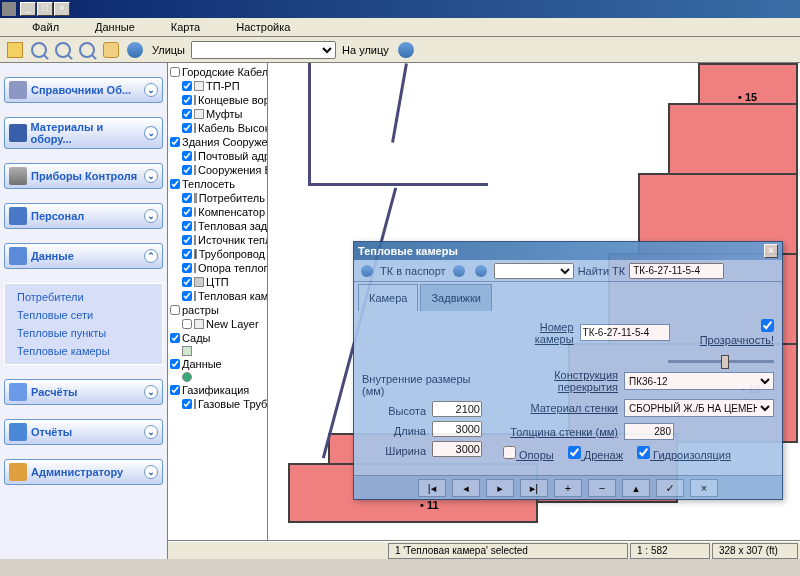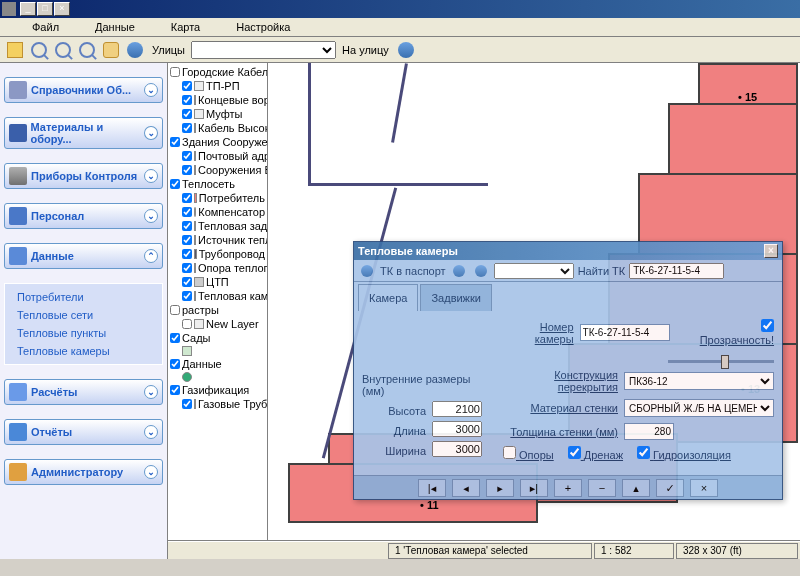--- a/index.html
+++ b/index.html
@@ -324,21 +324,21 @@
         <div class="pipe" style="left:130px;top:0;width:3px;height:80px;transform:rotate(10deg)"></div>
         <div class="pipe" style="left:90px;top:120px;width:3px;height:280px;transform:rotate(15deg)"></div>
 
         <div class="map-label" style="left:470px;top:28px">• 15</div>
         <div class="map-label" style="left:473px;top:320px">• 13</div>
         <div class="map-label" style="left:152px;top:436px">• 11</div>
       </div>
     </div>
 
     <div class="statusbar">
-      <div class="status-cell" style="width:204px;margin-left:220px">1 'Тепловая камера' selected</div>
+      <div class="status-cell" style="width:240px;margin-left:220px">1 'Тепловая камера' selected</div>
       <div class="status-cell" style="width:80px">1 : 582</div>
       <div class="status-cell" style="flex:1">328 x 307 (ft)</div>
     </div>
 
     <div class="dialog">
       <div class="dialog-title">
         <span class="title">Тепловые камеры</span>
         <div class="close">×</div>
       </div>
       <div class="dialog-toolbar">

